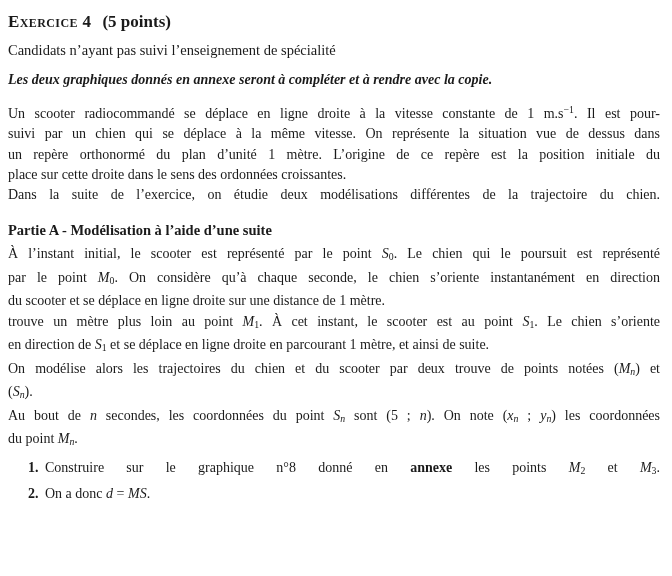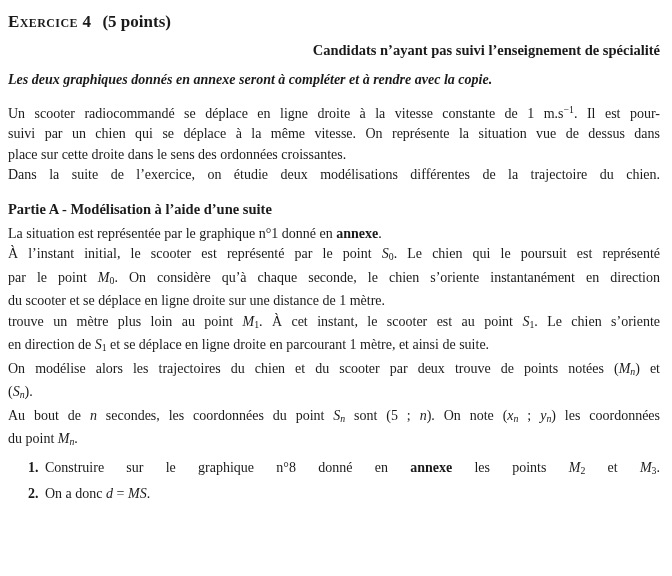--- a/index.html
+++ b/index.html
@@ -19,23 +19,22 @@
   .exercise-title {
     font-weight: 700;
     font-size: 17px;
     line-height: 20px;
     margin: 0;
   }
   .exercise-title .sc { font-variant: small-caps; letter-spacing: 0.4px; }
   .exercise-title .pts { margin-left: 11px; }
   .candidats {
     margin-top: 8px;
-    font-weight: 700;
+    font-weight: 400;
     font-size: 14.5px;
-    text-align: right;
   }
   .notice {
     margin-top: 10px;
     font-weight: 700;
     font-style: italic;
     font-size: 14px;
   }
   .para { margin-top: 9px; }
   .part-title {
     margin-top: 14px;
@@ -69,28 +68,28 @@
     <span class="sc">Exercice 4</span><span class="pts">(5 points)</span>
   </h1>
 
   <div class="candidats">Candidats n’ayant pas suivi l’enseignement de spécialité</div>
 
   <div class="notice">Les deux graphiques donnés en annexe seront à compléter et à rendre avec la copie.</div>
 
   <div class="para">
     <div class="line just"><span>Un scooter radiocommandé se déplace en ligne droite à la vitesse constante de 1 m.s</span><span class="f-sup">−1</span><span>. Il est pour-</span></div>
     <div class="line just"><span>suivi par un chien qui se déplace à la même vitesse. On représente la situation vue de dessus dans</span></div>
+    <div class="line just"><span>un repère orthonormé du plan d’unité 1 mètre. L’origine de ce repère est la position initiale du</span></div>
     <div class="line"><span>place sur cette droite dans le sens des ordonnées croissantes.</span></div>
     <div class="line just"><span>Dans la suite de l’exercice, on étudie deux modélisations différentes de la trajectoire du chien.</span></div>
   </div>
 
   <div class="part-title">Partie A - Modélisation à l’aide d’une suite</div>
 
   <div class="para part-body">
-    <div class="line"><span>La situation est représentée par le graphique n°1 donné en </span><span class="f-b">annexe</span><span>.</span></div>
     <div class="line just"><span>À l’instant initial, le scooter est représenté par le point </span><span class="f-i">S</span><span class="f-sub">0</span><span>. Le chien qui le poursuit est représenté</span></div>
     <div class="line just"><span>par le point </span><span class="f-i">M</span><span class="f-sub">0</span><span>. On considère qu’à chaque seconde, le chien s’oriente instantanément en direction</span></div>
     <div class="line"><span>du scooter et se déplace en ligne droite sur une distance de 1 mètre.</span></div>
     <div class="line just"><span>trouve un mètre plus loin au point </span><span class="f-i">M</span><span class="f-sub">1</span><span>. À cet instant, le scooter est au point </span><span class="f-i">S</span><span class="f-sub">1</span><span>. Le chien s’oriente</span></div>
     <div class="line"><span>en direction de </span><span class="f-i">S</span><span class="f-sub">1</span><span> et se déplace en ligne droite en parcourant 1 mètre, et ainsi de suite.</span></div>
     <div class="line just"><span>On modélise alors les trajectoires du chien et du scooter par deux trouve de points notées (</span><span class="f-i">M</span><span class="f-subi">n</span><span>) et</span></div>
     <div class="line"><span>(</span><span class="f-i">S</span><span class="f-subi">n</span><span>).</span></div>
     <div class="line just"><span>Au bout de </span><span class="f-i">n</span><span> secondes, les coordonnées du point </span><span class="f-i">S</span><span class="f-subi">n</span><span> sont (5 ; </span><span class="f-i">n</span><span>). On note (</span><span class="f-i">x</span><span class="f-subi">n</span><span> ; </span><span class="f-i">y</span><span class="f-subi">n</span><span>) les coordonnées</span></div>
     <div class="line"><span>du point </span><span class="f-i">M</span><span class="f-subi">n</span><span>.</span></div>
   </div>

